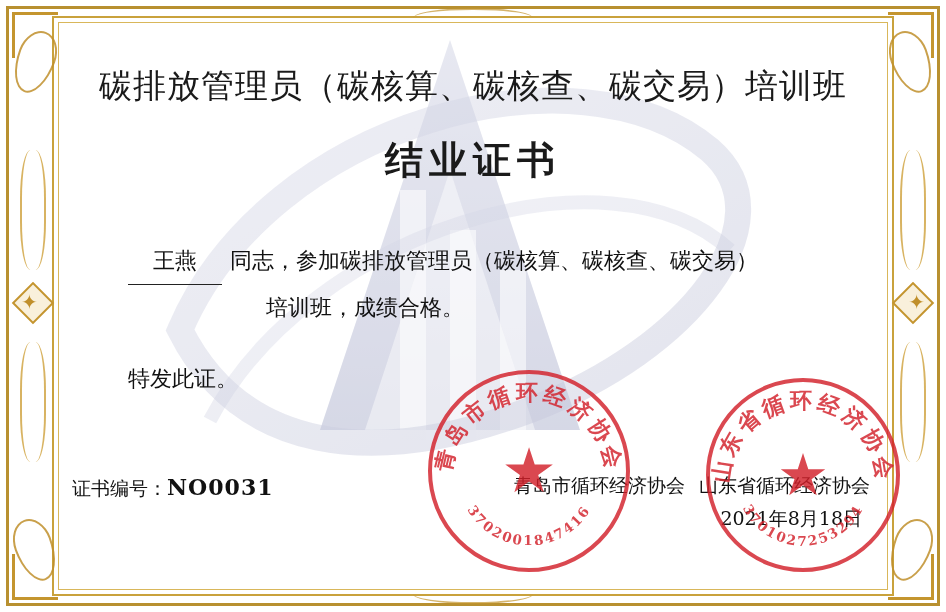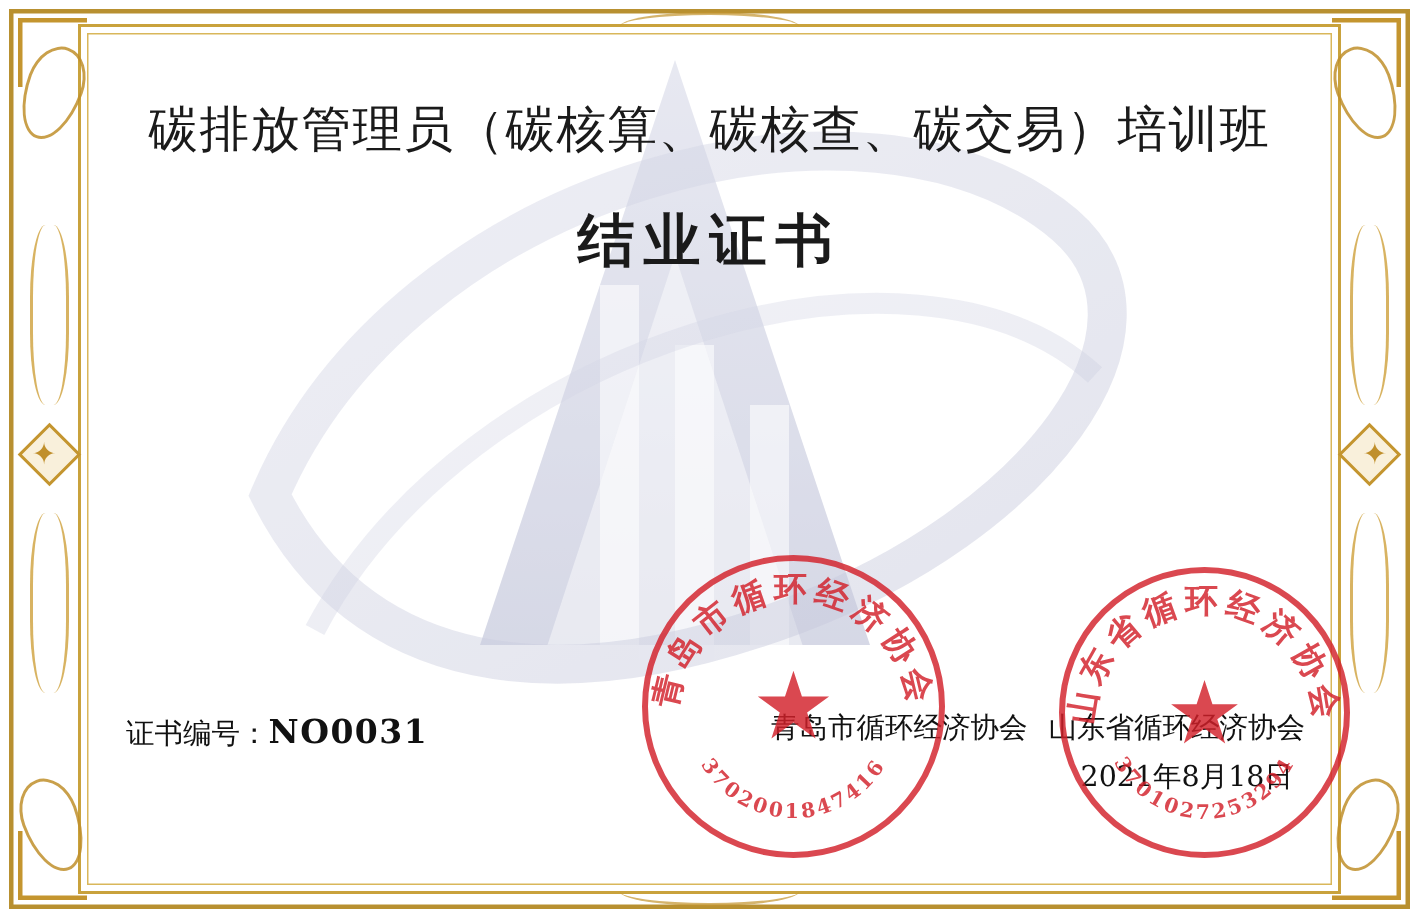--- a/index.html
+++ b/index.html
@@ -172,21 +172,21 @@
   .body-line2 {
     padding-left: 182px;
   }
   .body-line3 {
     margin-top: 26px;
     padding-left: 44px;
   }
 
   .cert-no {
     position: absolute;
-    left: 22px;
+    left: 10px;
     bottom: 84px;
     font-family: "DejaVu Serif", "Liberation Serif", serif;
     font-size: 19px;
     color: #111;
     white-space: nowrap;
   }
   .cert-no .no-value {
     font-weight: bold;
     font-size: 22px;
     letter-spacing: 1px;
@@ -302,20 +302,27 @@
 
   <div class="orn-top-center"></div>
   <div class="orn-bottom-center"></div>
 
   <div class="content">
 
     <div class="title-main">碳排放管理员（碳核算、碳核查、碳交易）培训班</div>
 
     <div class="title-sub">结业证书</div>
 
+    <div class="body-block">
+      <div class="body-line1">
+        <span class="indent"></span><span class="name-slot">王燕</span><span>同志，参加碳排放管理员（碳核算、碳核查、碳交易）</span>
+      </div>
+      <div class="body-line2">培训班，成绩合格。</div>
+      <div class="body-line3">特发此证。</div>
+    </div>
 
     <div class="cert-no">
       <span>证书编号：</span><span class="no-value">NO0031</span>
     </div>
 
     <div class="signatories">
       <div class="sig-row">
         <span class="org1">青岛市循环经济协会</span><span>山东省循环经济协会</span>
       </div>
       <div class="sig-date">2021年8月18日</div>

